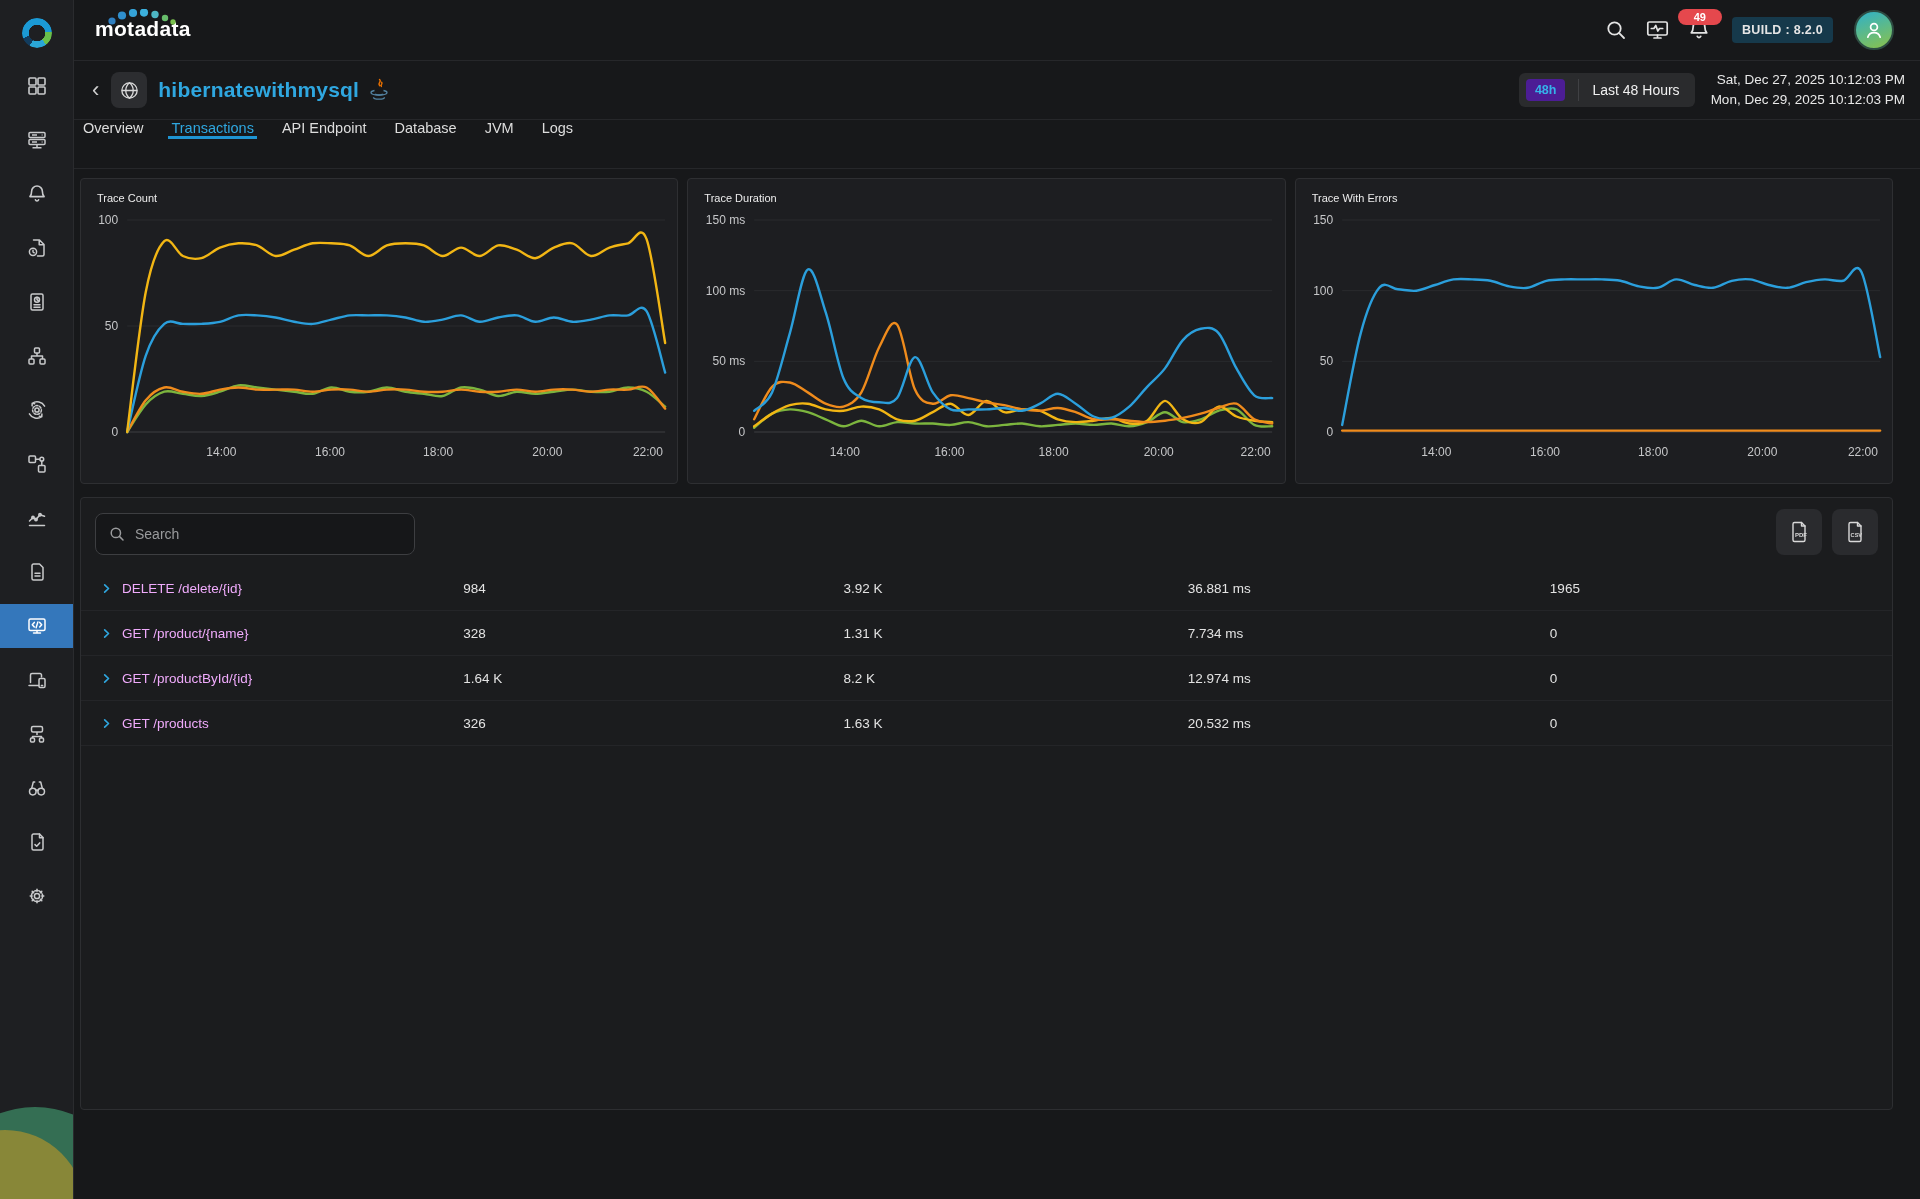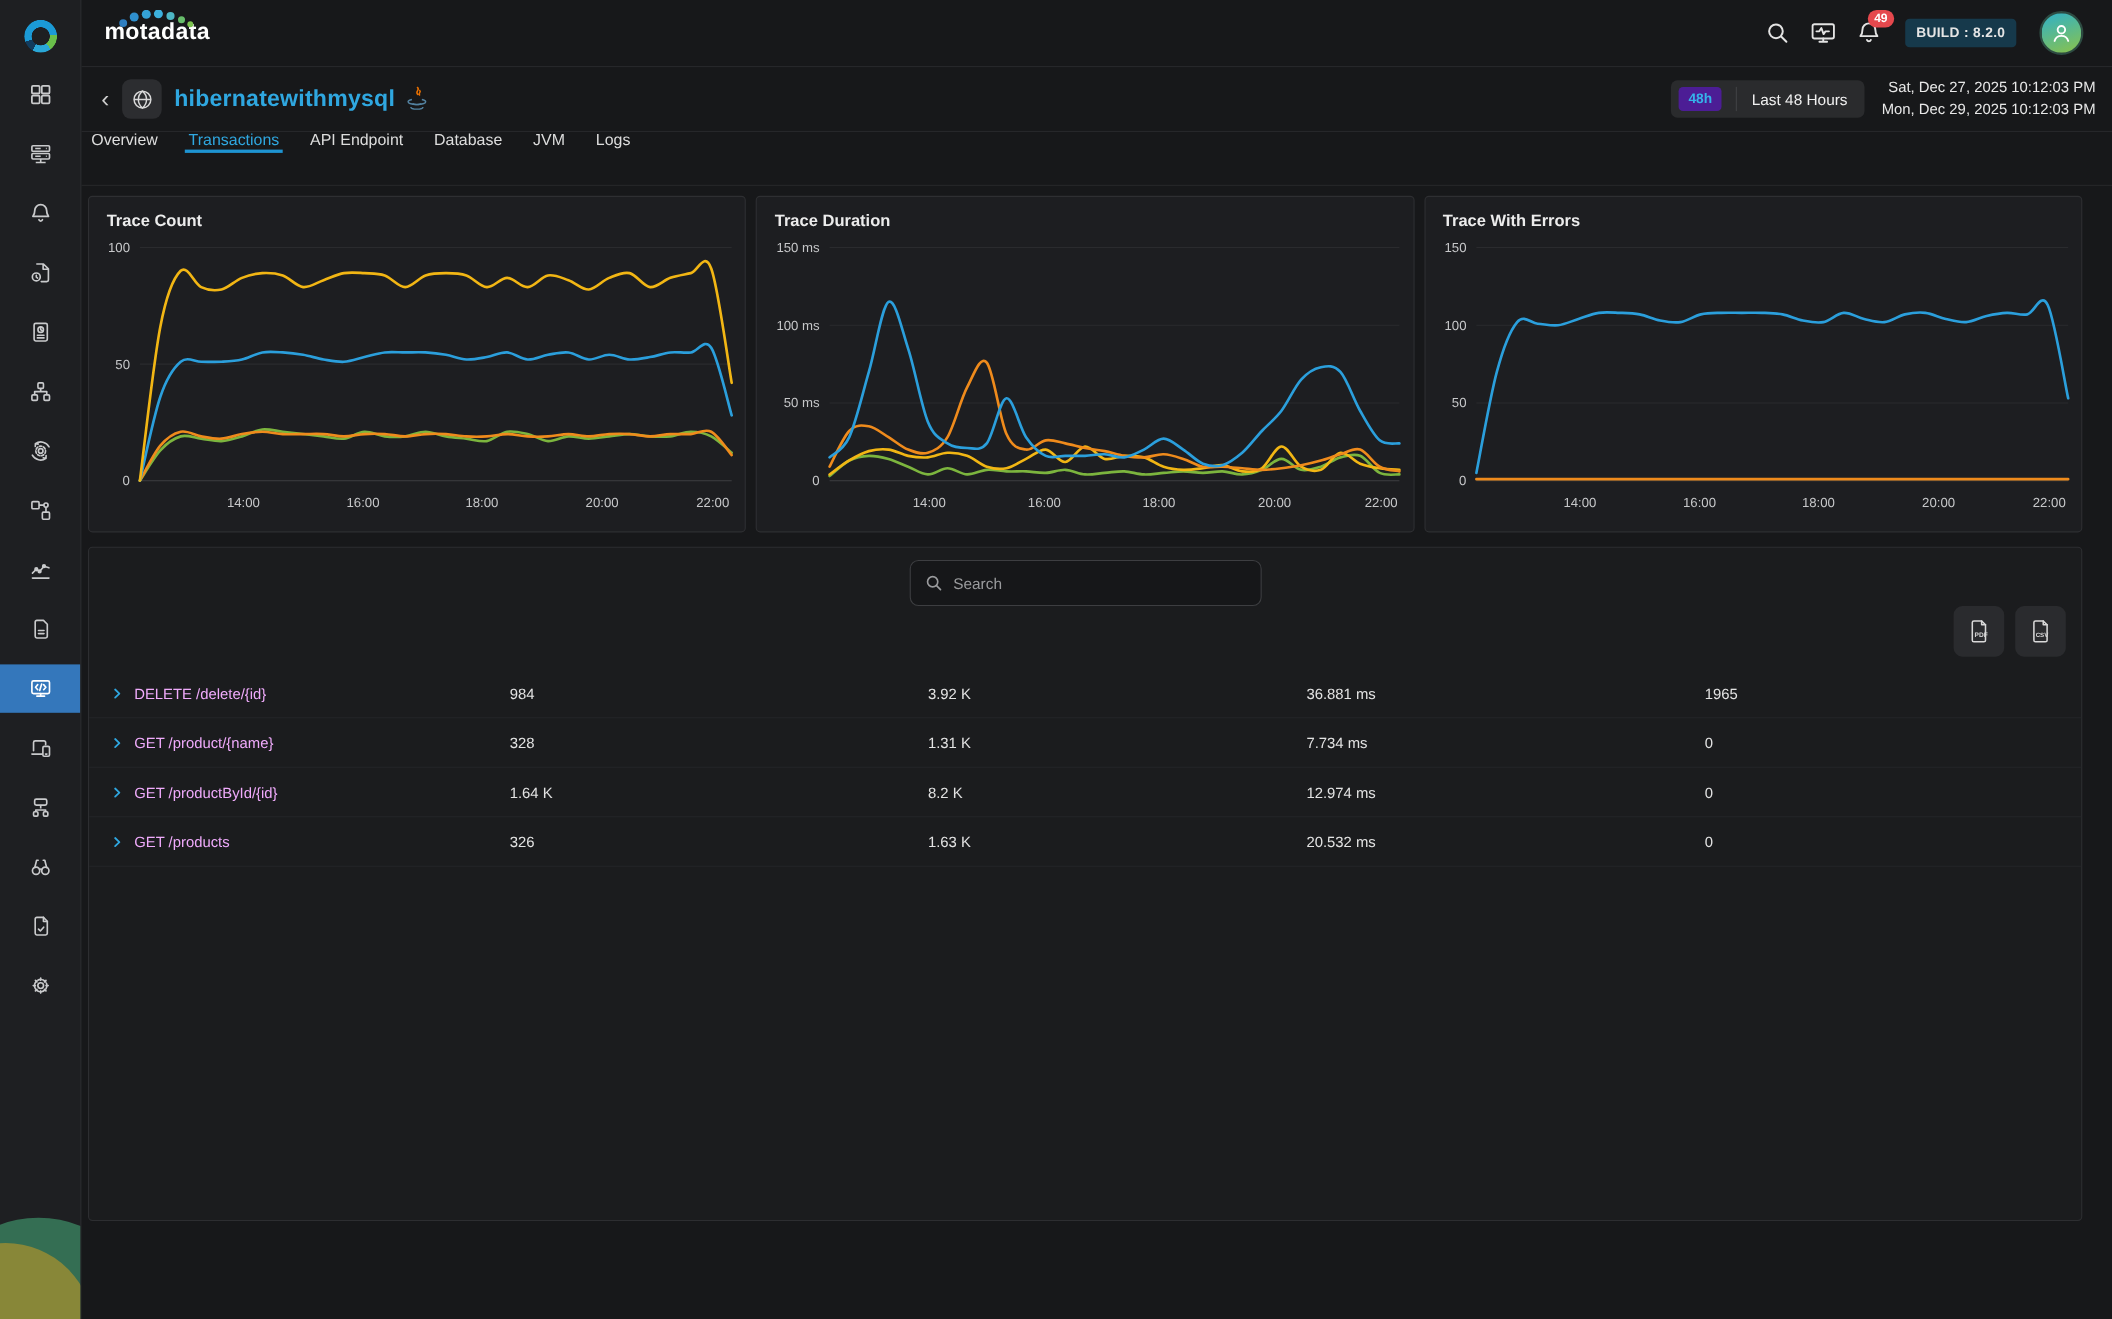--- a/index.html
+++ b/index.html
@@ -22,21 +22,21 @@
 
   
   .main { flex:1; display:flex; flex-direction:column; background:#17181a; min-width:0; }
 
   .topbar { height:61px; display:flex; align-items:center; padding:0 26px 0 21px; border-bottom:1px solid #26272a; }
   .brand { position:relative; height:44px; display:flex; align-items:center; }
   .brand-text { font-size:21px; font-weight:bold; color:#fff; letter-spacing:.3px; line-height:1; padding-bottom:4px; }
   .brand-dots { position:absolute; top:1px; left:9px; }
   .topbar-right { margin-left:auto; display:flex; align-items:center; gap:13px; }
   .icon-btn { background:none; border:none; cursor:pointer; padding:2px; display:flex; color:#e3e3e3; position:relative; }
-  .badge { position:absolute; top:-7px; right:-9px; background:#e5484d; color:#fff; font-size:11px; font-weight:bold; border-radius:9px; padding:2px 6px; line-height:1.1; }
+  .badge { position:absolute; top:-7px; right:-9px; background:#e5484d; color:#fff; font-size:11px; font-weight:bold; border-radius:9px; padding:2px 16px; line-height:1.1; }
   .build-chip { background:#16394b; color:#e5e5e5; font-size:12.5px; font-weight:bold; border-radius:4px; padding:6px 10px; margin-left:6px; letter-spacing:.3px; }
   .avatar { width:40px; height:40px; border-radius:50%; margin-left:8px; background:linear-gradient(160deg,#2fb1c9,#8bc24a); display:flex; align-items:center; justify-content:center; cursor:pointer; border:2px solid #2d4b42; }
 
   
   .app-header { height:59px; display:flex; align-items:center; padding:0 15px 0 12px; border-bottom:1px solid #26272a; }
   .back-btn { background:none; border:none; color:#cfcfcf; font-size:22px; cursor:pointer; padding:0 6px; line-height:1; }
   .globe-chip { width:36px; height:36px; background:#2c2d30; border-radius:8px; display:flex; align-items:center; justify-content:center; margin:0 11px 0 6px; }
   .app-title { color:#2fa7e0; font-size:21px; font-weight:600; letter-spacing:.2px; }
   .java-icon { margin-left:10px; display:flex; }
   .app-header-right { margin-left:auto; display:flex; align-items:center; gap:16px; }
@@ -48,27 +48,27 @@
 
   
   .tabs { height:49px; display:flex; align-items:flex-start; gap:22px; padding:0 6px; border-bottom:1px solid #26272a; }
   .tab { display:flex; align-items:center; font-size:14.5px; color:#dddddd; cursor:pointer; text-decoration:none; border-bottom:3px solid transparent; padding:0 3px; }
   .tab.active { color:#2fa7e0; border-bottom-color:#1e94d2; }
 
   
   .content { flex:1; padding:9px 27px 0 6px; min-height:0; }
   .charts-row { display:flex; gap:9px; }
   .chart-panel { flex:1; height:306px; background:#1d1e21; border:1px solid #2e2f32; border-radius:4px; overflow:hidden; }
-  .chart-title { font-size:15px; font-weight:700; color:#ececec; padding:13px 16px 2px 16px; }
+  .chart-title { font-size:11px; font-weight:400; color:#ececec; padding:13px 16px 2px 16px; }
   .chart-svg { display:block; width:100%; height:264px; }
   .chart-svg text { font-family:"Liberation Sans","DejaVu Sans",sans-serif; }
 
   
   .table-card { margin-top:13px; height:613px; background:#1b1c1e; border:1px solid #2d2e31; border-radius:4px; overflow:hidden; }
-  .table-toolbar { display:flex; align-items:center; padding:11px 14px;flex-direction:column; }
+  .table-toolbar { display:flex; align-items:flex-end; padding:11px 14px; }
   .search-box { display:flex; align-items:center; width:320px; height:42px; background:#161719; border:1px solid #3d3e41; border-radius:8px; padding:0 12px; gap:9px; }
   .search-box svg { flex:0 0 auto; }
   .search-box input { background:transparent; border:none; outline:none; color:#e6e6e6; font-size:14px; width:100%; font-family:inherit; }
   .search-box input::placeholder { color:#9a9b9d; }
   .export-group { margin-left:auto; display:flex; gap:10px; }
   .export-btn { width:46px; height:46px; background:#2a2b2e; border:none; border-radius:8px; display:flex; align-items:center; justify-content:center; cursor:pointer; color:#d9d9d9; }
 
   .thead, .trow { display:grid; grid-template-columns:21% 21% 19% 20% 19%; align-items:center; }
   .thead { height:36px; border-top:1px solid #2c2d30; border-bottom:1px solid #2c2d30; font-size:13px; font-weight:bold; color:#ffffff; letter-spacing:.3px; }
   .trow { height:45px; border-bottom:1px solid #242528; font-size:13.5px; color:#e3e3e3; }

